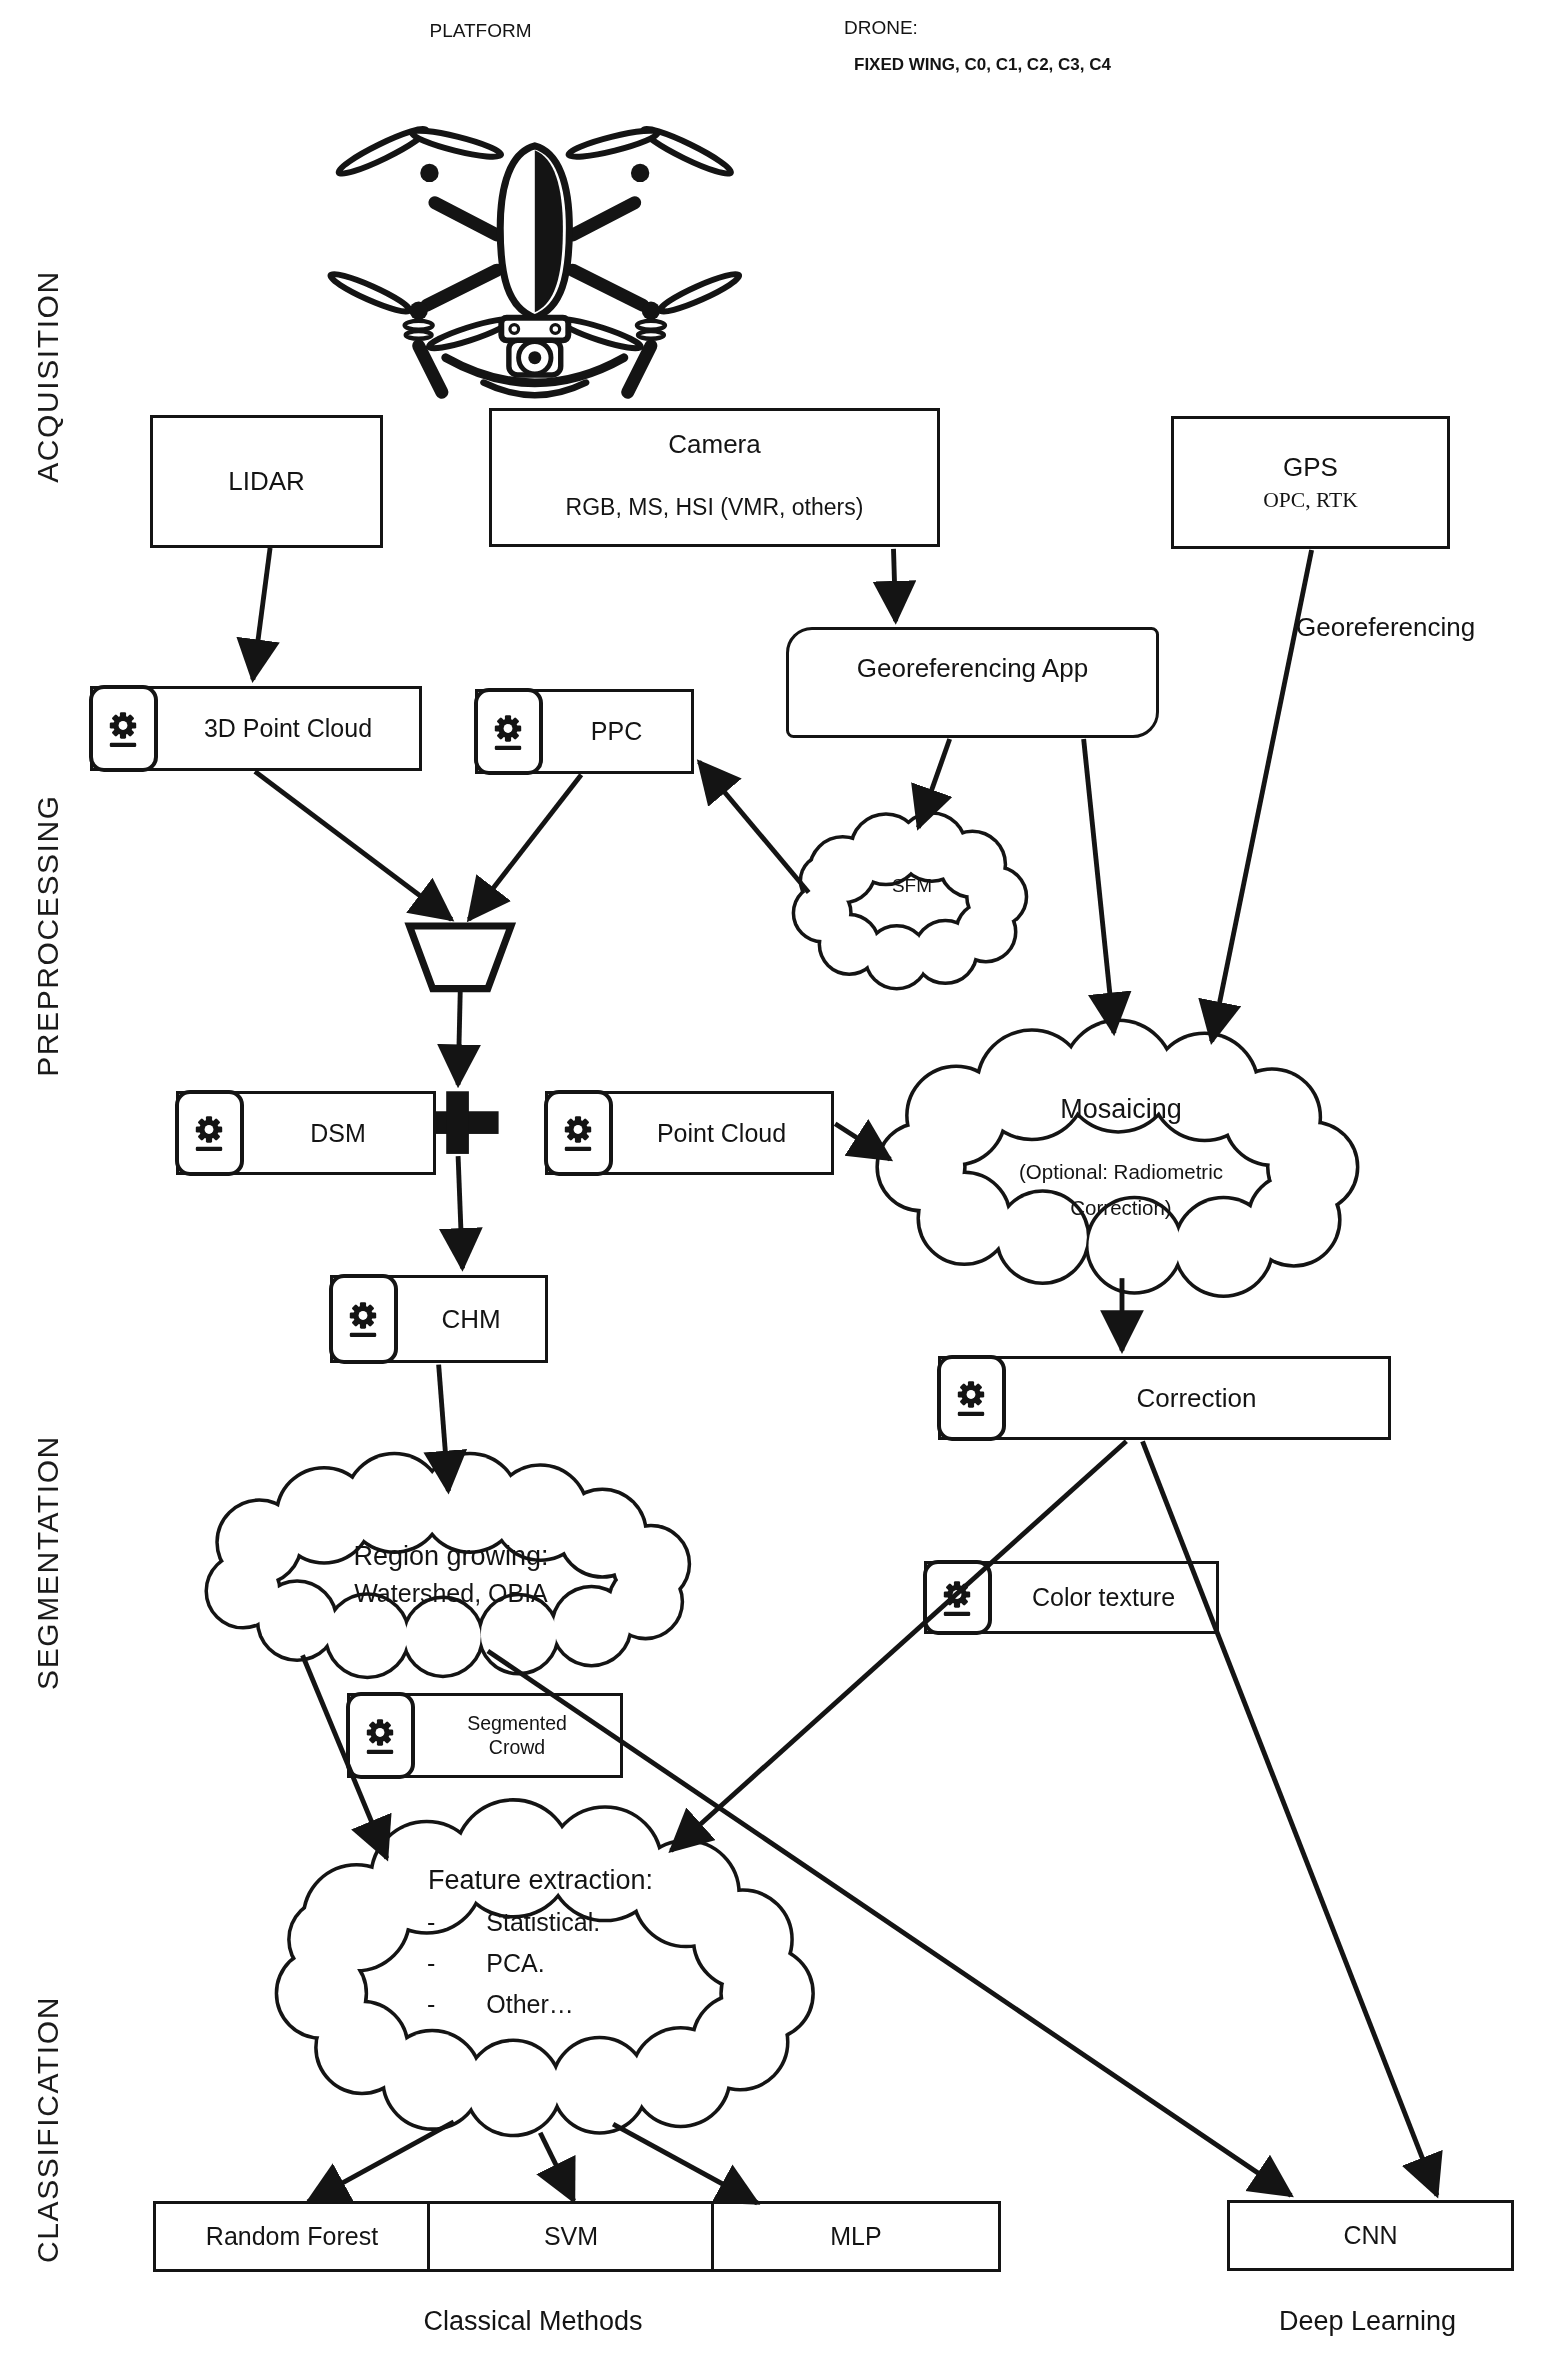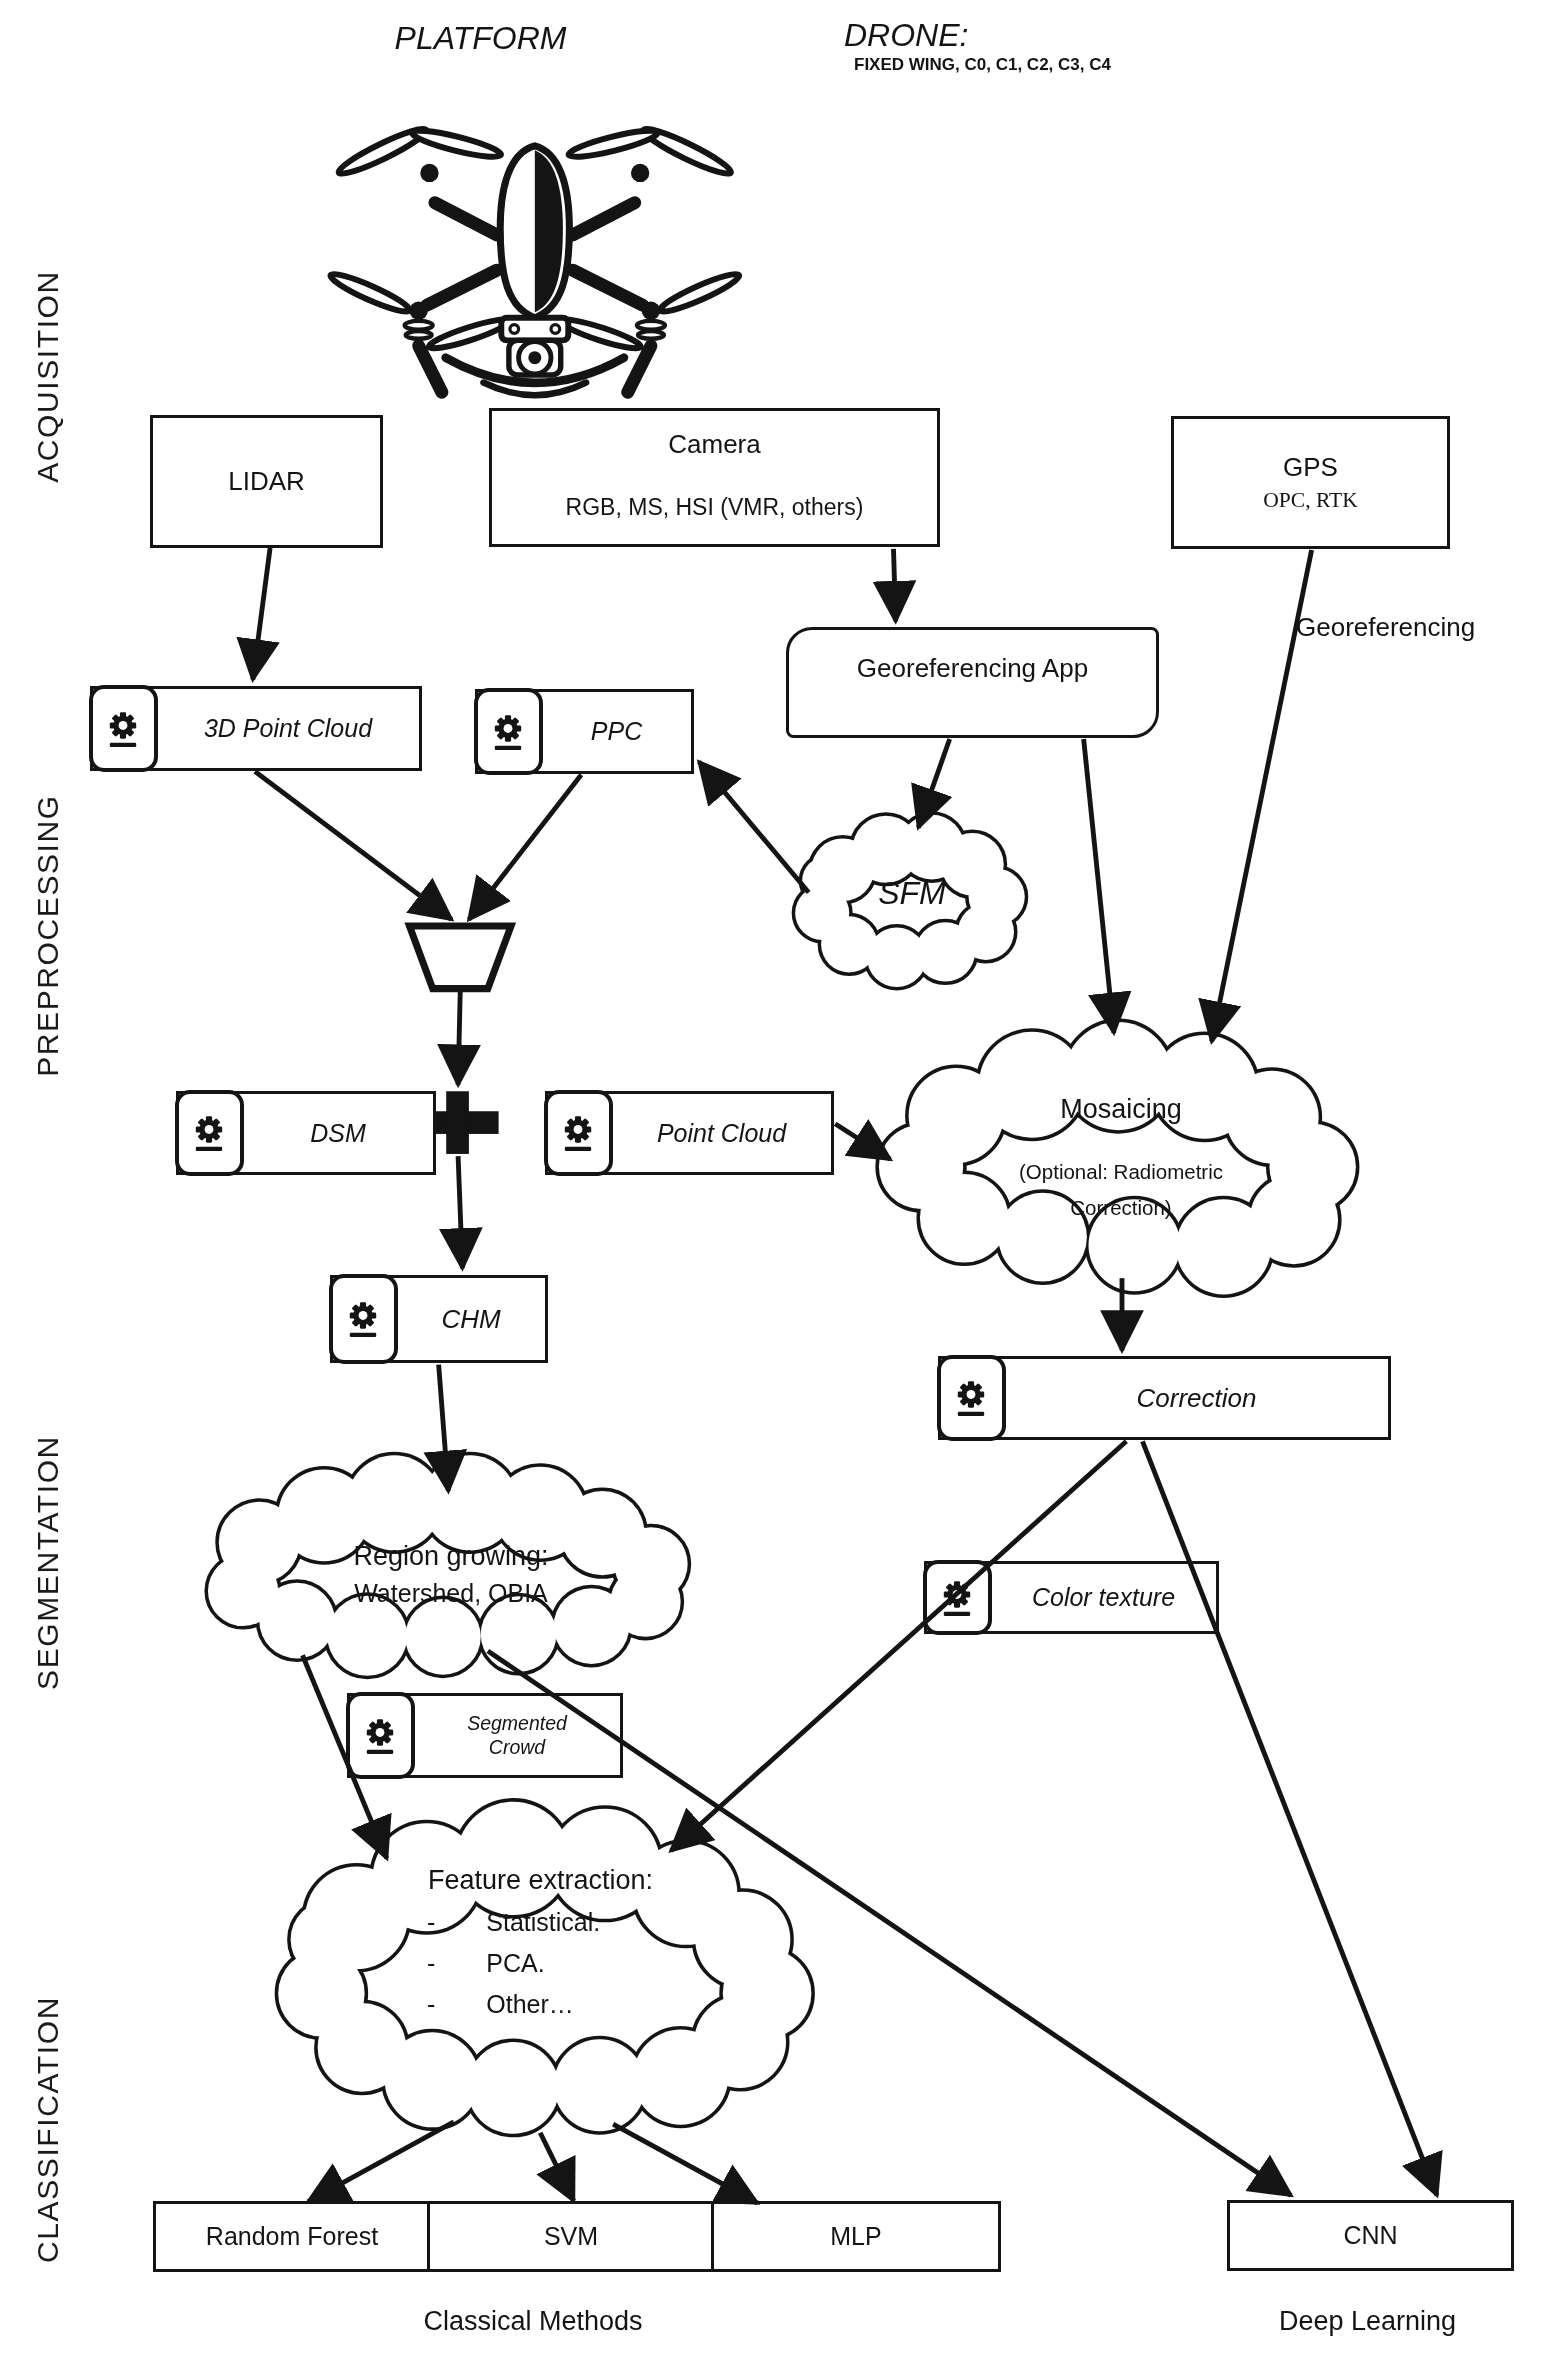--- a/index.html
+++ b/index.html
@@ -11,40 +11,40 @@
   .layer { position:absolute; left:0; top:0; width:1552px; height:2377px; }
   #shapes { z-index:1; }
   #arrows { z-index:3; pointer-events:none; }
   .node, .txt { z-index:2; }
 
   .node {
     position:absolute; background:#fff; border:3.8px solid #141414;
     display:flex; align-items:center; justify-content:center;
     text-align:center; z-index:2;
   }
-  .gbox { padding-left:64px;font-style:italic; }
+  .gbox { padding-left:64px; }
   .badge {
     position:absolute; left:-4.3px; top:-4.3px; bottom:-4.3px; width:69px;
     background:#fff; border:4.3px solid #141414; border-radius:15px;
     display:flex; align-items:center; justify-content:center;
   }
   .badge svg { width:44px; height:52px; }
 
   .txt { position:absolute; z-index:2; }
   .center { text-align:center; }
 
   .stage {
     position:absolute; width:346px; height:39px; left:-123px;
     transform:rotate(-90deg); text-align:center;
     font-size:30px; letter-spacing:1.6px; color:#1b1b1b; z-index:2;
   }
 
   .f30{font-size:17px;font-weight:700;} .f36{font-size:19.5px;line-height:1.2;}
   .f38{font-size:20.5px;} .f40{font-size:21.6px;font-family:Liberation Serif, serif;} .f42{font-size:23px;}
-  .f46{font-size:25px;} .f48{font-size:26px;} .f50{font-size:27px;} .f52{font-size:32px;font-style:italic;}
+  .f46{font-size:25px;} .f48{font-size:26px;} .f50{font-size:27px;} .f52{font-size:19px;}
 
   .fe-item { display:flex; margin-left:81px; margin-top:12px; font-size:25px; }
   .fe-item::before { content:"-"; margin-right:51px; }
 
   .col { flex-direction:column; }
 </style>
 </head>
 <body>
 
 <svg id="shapes" class="layer" viewBox="0 0 2873 4400">

